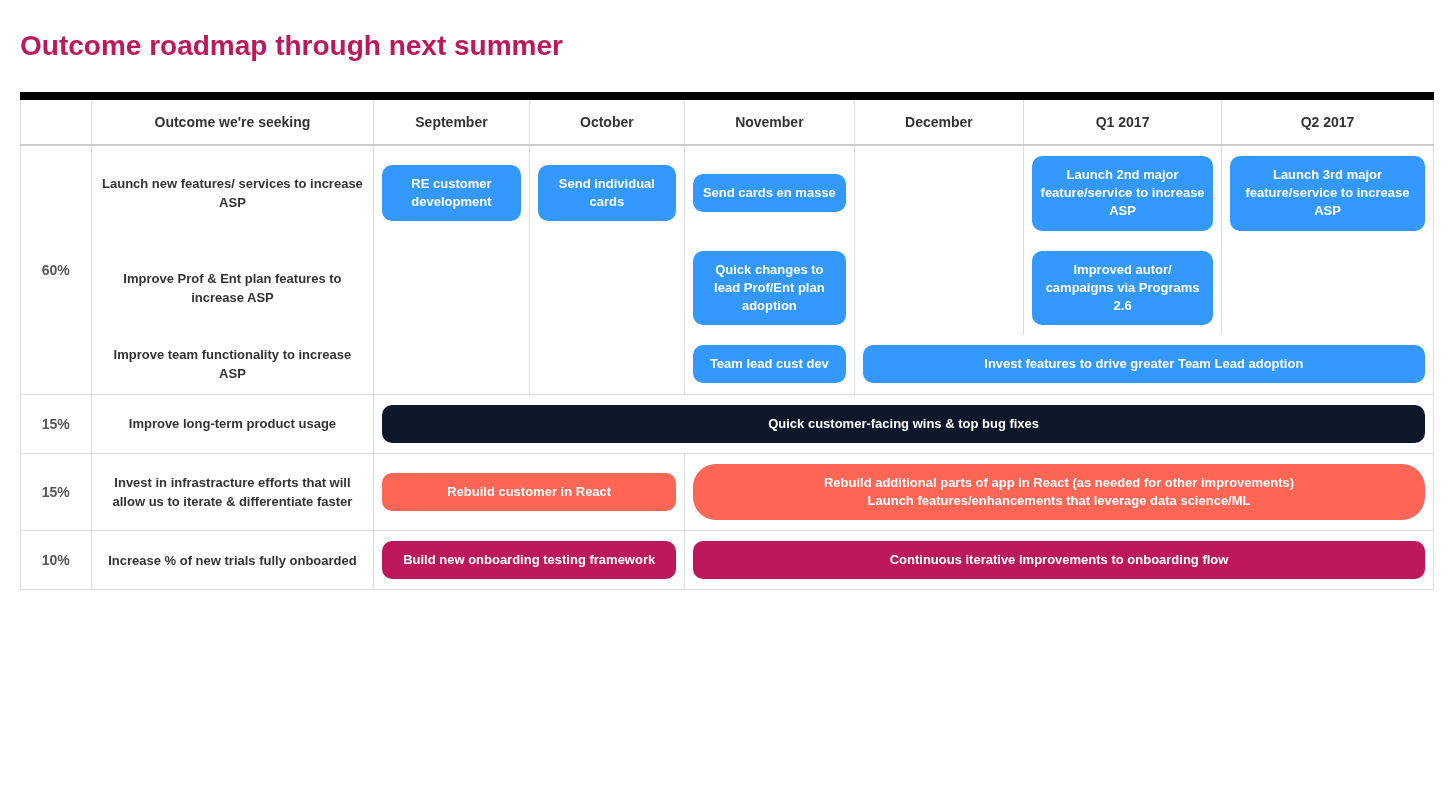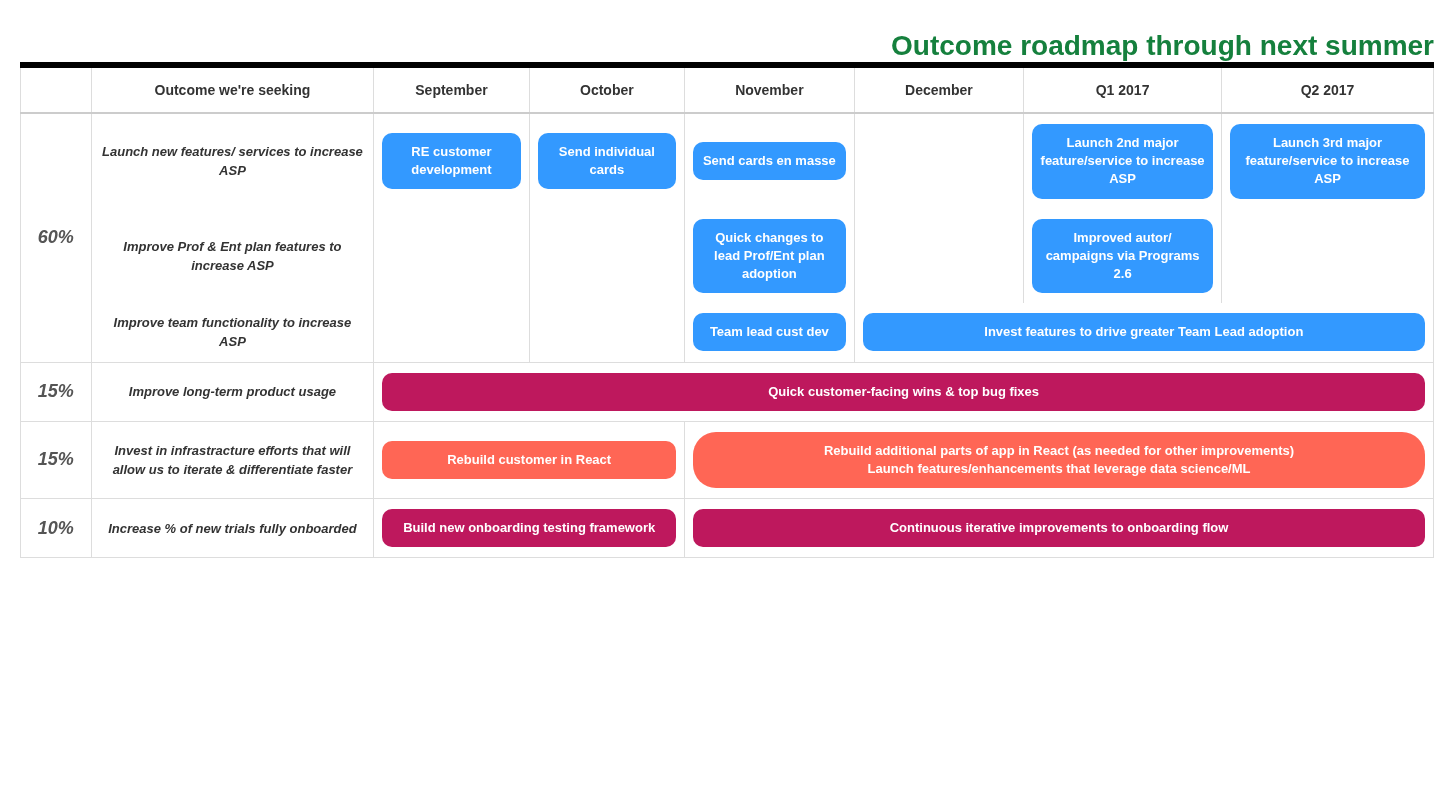--- a/index.html
+++ b/index.html
@@ -3,24 +3,25 @@
   <meta charset="utf-8">
   <style>
     * { box-sizing: border-box; margin: 0; padding: 0; }
     body {
       font-family: -apple-system, BlinkMacSystemFont, 'Segoe UI', Helvetica, Arial, sans-serif;
       background: #fff;
       color: #333;
       padding: 20px;
     }
     .page-title {
-      text-align: right;
+      text-align: left;
       font-size: 28px;
       font-weight: 700;
-      color: #15803d;
+      color: #be185d;
+      margin-bottom: 30px;
       padding-top: 10px;
     }
     .roadmap-table {
       width: 100%;
       border-collapse: collapse;
       table-layout: fixed;
     }
     .roadmap-table th, .roadmap-table td {
       border: 1px solid #ddd;
       padding: 10px 8px;
@@ -36,49 +37,48 @@
     }
 
     .outcome-label {
       font-weight: 700;
       font-size: 13px;
       color: #333;
       line-height: 1.4;
     }
     .pct-label {
       font-weight: 700;
-      font-size: 18px;
+      font-size: 14px;
       color: #555;
     }
     .card {
       border-radius: 10px;
       padding: 10px 8px;
       font-weight: 700;
       font-size: 13px;
       line-height: 1.4;
       color: #fff;
       display: inline-block;
       width: 100%;
     }
     .card-blue { background: #3399ff; }
-    .card-purple { background: #be185d; }
+    .card-purple { background: #0f172a; }
     .card-red { background: #ff6655; color: #fff; }
     .card-orange { background: #be185d; color: #fff; }
 
     
     .row-60-1 td { border-bottom: none; }
     .row-60-2 td { border-top: none; border-bottom: none; }
     .row-60-3 td { border-top: none; }
 
-    .header-row th { border-top: 6px solid #000000; border-bottom: 2px solid #ccc; margin-left: 24px; }
+    .header-row th { border-top: 8px solid #000000; border-bottom: 2px solid #ccc; margin-left: 24px; }
 
     .section-label-cell {
       text-align: center;
       vertical-align: middle;
-      font-style: italic;
     }
     .td-pad { padding: 8px 6px; }
   </style>
 </head>
 <body>
 
 <div class="page-title">Outcome roadmap through next summer</div>
 
 <table class="roadmap-table">
   <colgroup>

